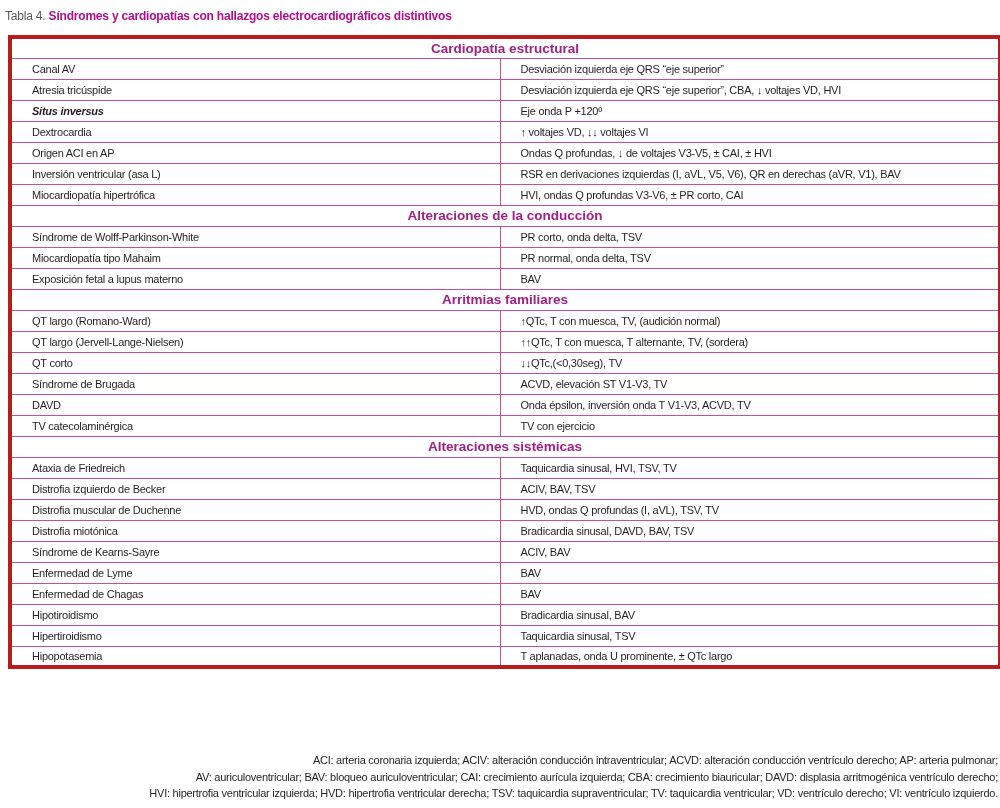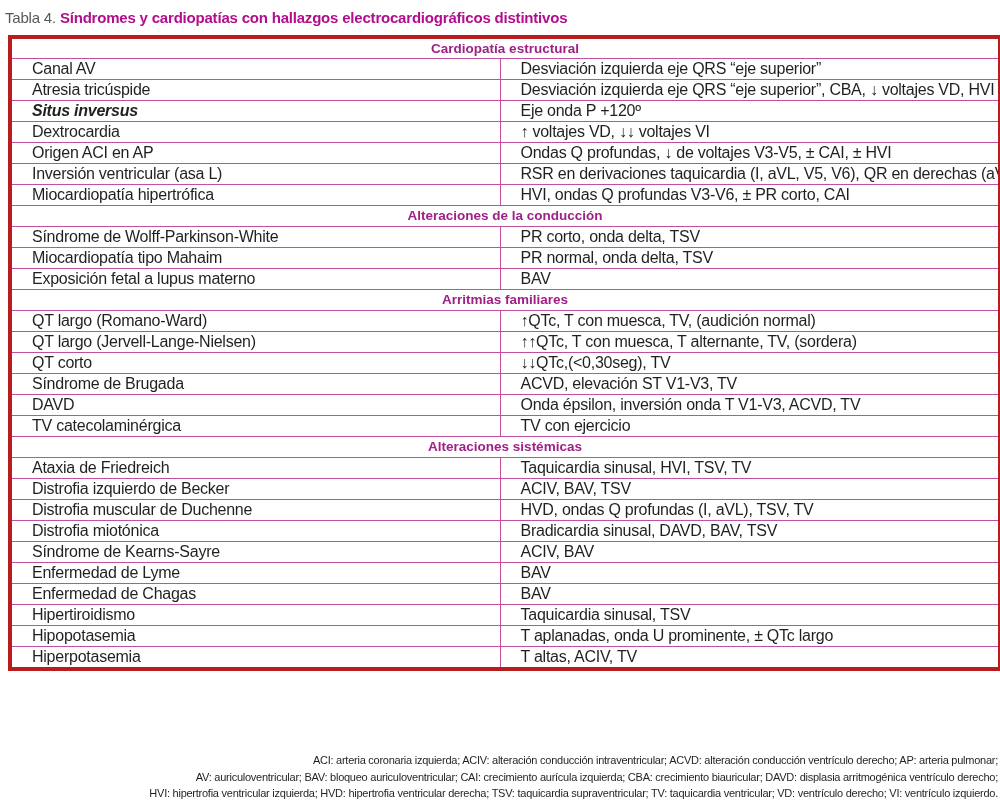--- a/index.html
+++ b/index.html
@@ -7,21 +7,21 @@
     width: 1000px; height: 808px;
     background: #ffffff;
     font-family: "Liberation Sans", sans-serif;
     color: #231F20;
     overflow: hidden;
   }
   .page { position: relative; width: 1000px; height: 808px; }
 
   .caption {
     position: absolute; top: 9px; left: 5px;
-    font-size: 15px; letter-spacing: -0.2px;
+    font-size: 12px; letter-spacing: -0.2px;
   }
   .caption .prefix { color: #58595B; font-weight: 400; }
   .caption .bold-title { color: #B30D8C; font-weight: 700; }
 
   table.ecg {
     position: absolute; top: 35px; left: 8px;
     width: 990px;
     border-collapse: collapse;
     table-layout: fixed;
   }
@@ -30,21 +30,21 @@
 
   td.section-header {
     text-align: center;
     color: #A02086;
     font-weight: 700;
     font-size: 13.5px;
     height: 21px;
     padding: 1px 4px;
   }
   td.cell {
-    font-size: 16px;
+    font-size: 11px;
     letter-spacing: -0.25px;
     height: 21px;
     padding: 1px 4px 1px 20px;
     white-space: nowrap;
     overflow: hidden;
   }
   td.cell.italic { font-style: italic; font-weight: bold; }
 
   .footnote {
     position: absolute; top: 752px; left: 0; right: 2px;
@@ -90,21 +90,21 @@
         <tr>
           <td class="cell">Dextrocardia</td>
           <td class="cell">↑ voltajes VD, ↓↓ voltajes VI</td>
         </tr>
         <tr>
           <td class="cell">Origen ACI en AP</td>
           <td class="cell">Ondas Q profundas, ↓ de voltajes V3-V5, ± CAI, ± HVI</td>
         </tr>
         <tr>
           <td class="cell">Inversión ventricular (asa L)</td>
-          <td class="cell">RSR en derivaciones taquicardia (I, aVL, V5, V6), QR en derechas (aVR, V1), BAV</td>
+          <td class="cell">RSR en derivaciones izquierdas (I, aVL, V5, V6), QR en derechas (aVR, V1), BAV</td>
         </tr>
         <tr>
           <td class="cell">Miocardiopatía hipertrófica</td>
           <td class="cell">HVI, ondas Q profundas V3-V6, ±  PR corto, CAI</td>
         </tr>
         <tr>
           <td colspan="2" class="section-header">Alteraciones de la conducción</td>
         </tr>
         <tr>
           <td class="cell">Síndrome de Wolff-Parkinson-White</td>
@@ -170,30 +170,30 @@
         </tr>
         <tr>
           <td class="cell">Enfermedad de Lyme</td>
           <td class="cell">BAV</td>
         </tr>
         <tr>
           <td class="cell">Enfermedad de Chagas</td>
           <td class="cell">BAV</td>
         </tr>
         <tr>
+          <td class="cell">Hipotiroidismo</td>
+          <td class="cell">Bradicardia sinusal, BAV</td>
+        </tr>
+        <tr>
           <td class="cell">Hipertiroidismo</td>
           <td class="cell">Taquicardia sinusal, TSV</td>
         </tr>
         <tr>
           <td class="cell">Hipopotasemia</td>
           <td class="cell">T aplanadas, onda U prominente, ± QTc largo</td>
-        </tr>
-        <tr>
-          <td class="cell">Hiperpotasemia</td>
-          <td class="cell">T altas, ACIV, TV</td>
         </tr>
       </tbody>
   </table>
 
   <div class="footnote" id="footnote">
       <div><b>ACI:</b><span> arteria coronaria izquierda; </span><b>ACIV:</b><span> alteración conducción intraventricular; </span><b>ACVD:</b><span> alteración conducción ventrículo derecho; </span><b>AP:</b><span> arteria pulmonar;</span></div>
       <div><b>AV:</b><span> auriculoventricular; </span><b>BAV:</b><span> bloqueo auriculoventricular; </span><b>CAI:</b><span> crecimiento aurícula izquierda; </span><b>CBA:</b><span> crecimiento biauricular; </span><b>DAVD:</b><span> displasia arritmogénica ventrículo derecho;</span></div>
       <div><b>HVI:</b><span> hipertrofia ventricular izquierda; </span><b>HVD:</b><span> hipertrofia ventricular derecha; </span><b>TSV:</b><span> taquicardia supraventricular; </span><b>TV:</b><span> taquicardia ventricular; </span><b>VD:</b><span> ventrículo derecho; </span><b>VI:</b><span> ventrículo izquierdo.</span></div>
     </div>
 

